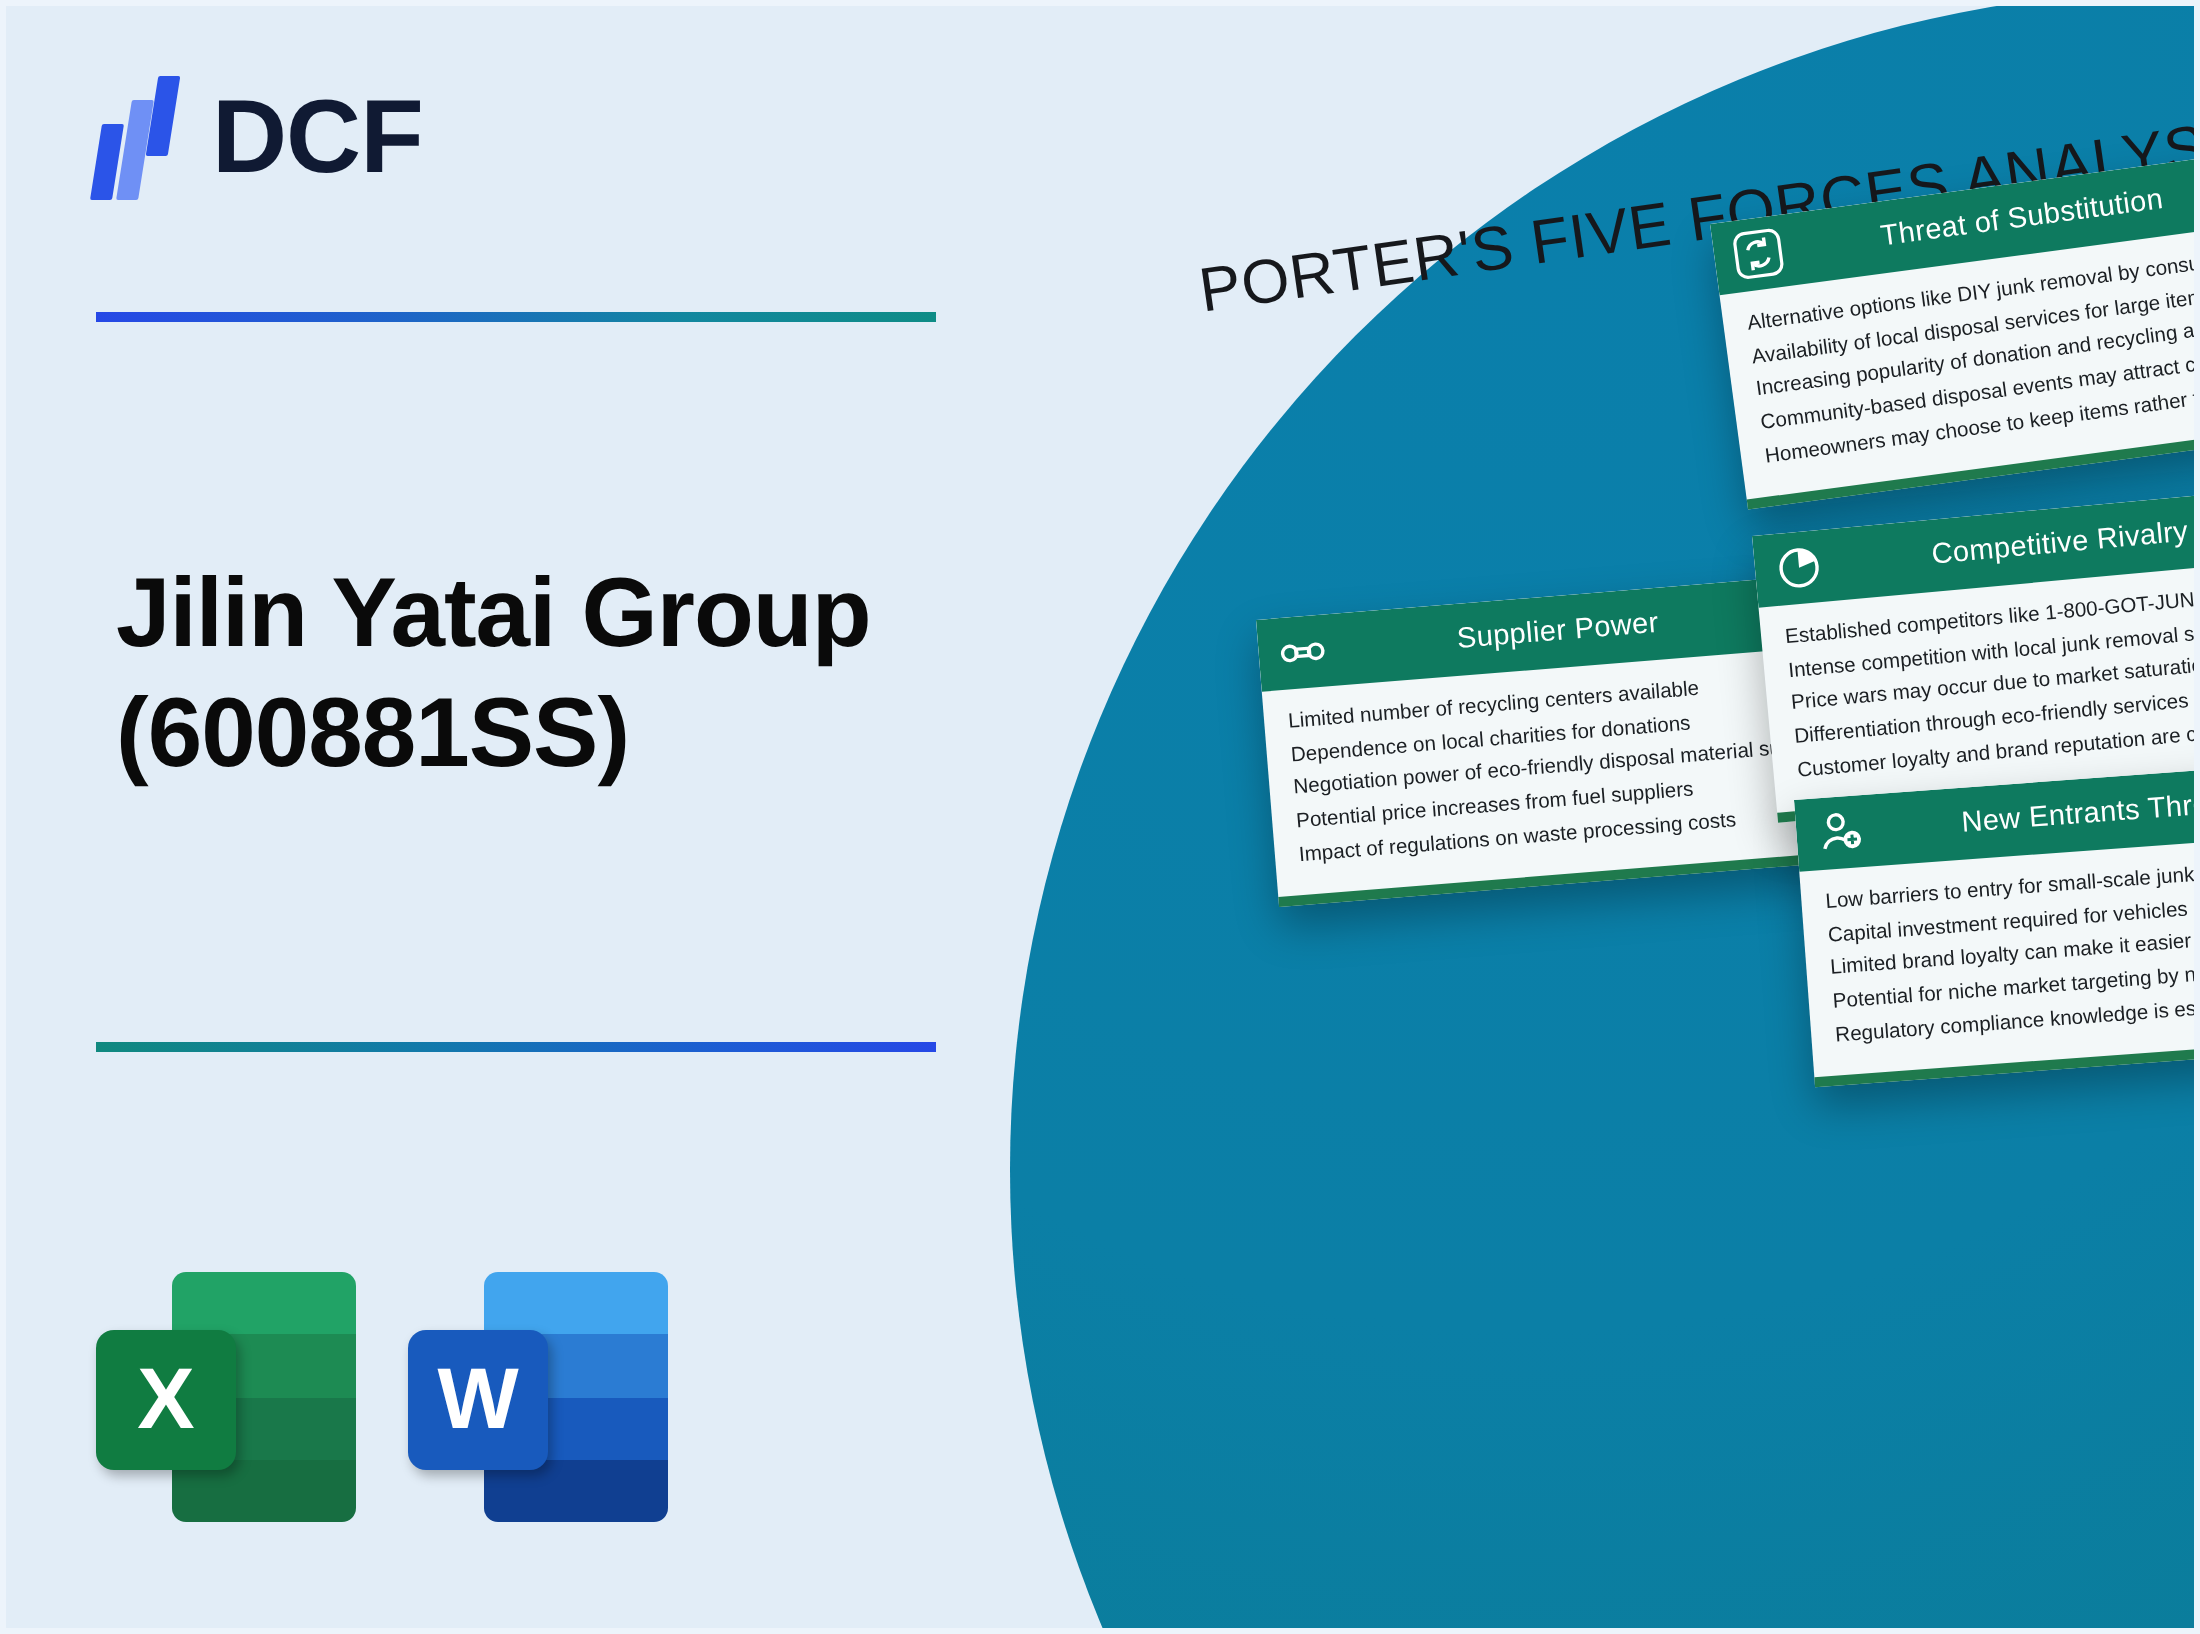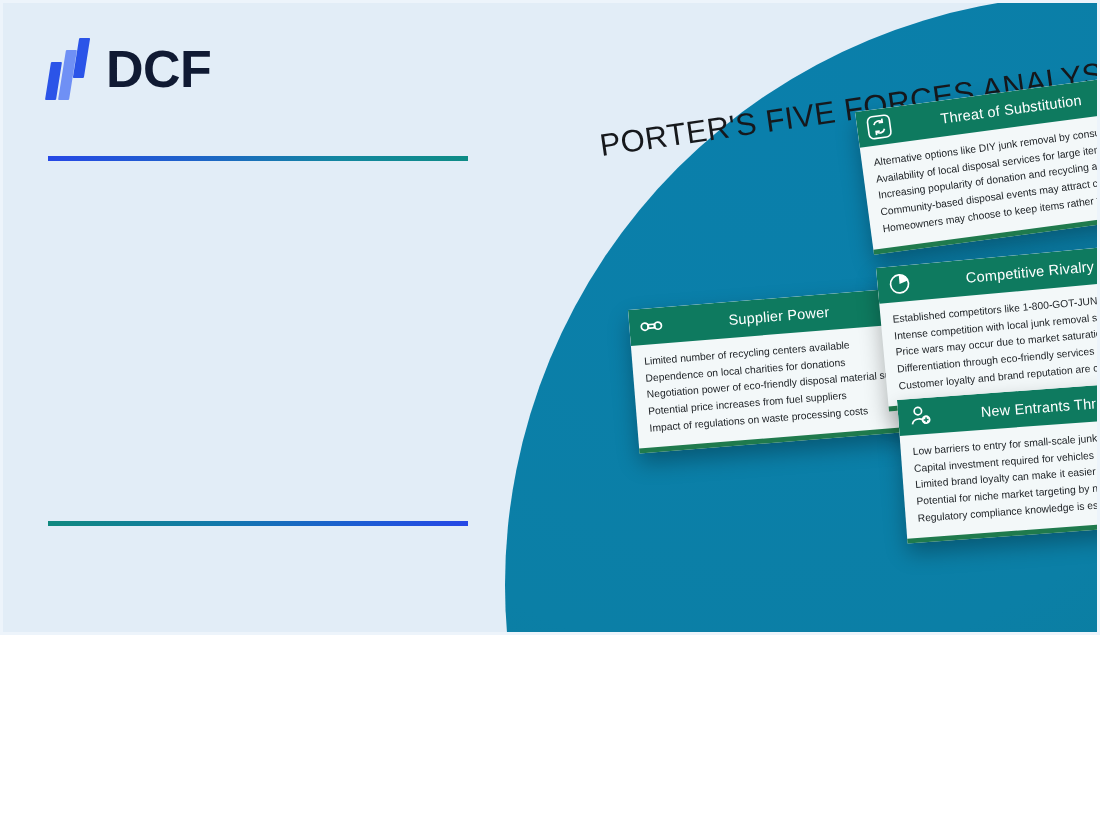--- a/index.html
+++ b/index.html
@@ -3,21 +3,21 @@
 <meta charset="utf-8">
 <style>
   * { box-sizing: border-box; margin: 0; padding: 0; }
   html, body {
     width: 1100px; height: 817px;
     overflow: hidden;
     font-family: "Liberation Sans", sans-serif;
   }
   #page {
     position: relative;
-    width: 1100px; height: 635px;
+    width: 1100px; height: 817px;
     background: #e2edf7;
     overflow: hidden;
   }
   #page::after {
     content: "";
     position: absolute; inset: 0;
     border: 3px solid #edf4fb;
     pointer-events: none;
     z-index: 60;
   }
@@ -198,20 +198,21 @@
       <span class="logo-bar b1"></span>
       <span class="logo-bar b2"></span>
       <span class="logo-bar b3"></span>
     </div>
     <div class="logo-text">DCF</div>
   </div>
 
   <div class="rule top"></div>
   <div class="rule bottom"></div>
 
+  <div class="company-title">Jilin Yatai Group (600881SS)</div>
 
   <div class="office-icons">
     <div class="doc-icon xl">
       <div class="sheet">
           <span></span>
           <span></span>
           <span></span>
           <span></span>
         </div>
       <div class="badge">X</div>

